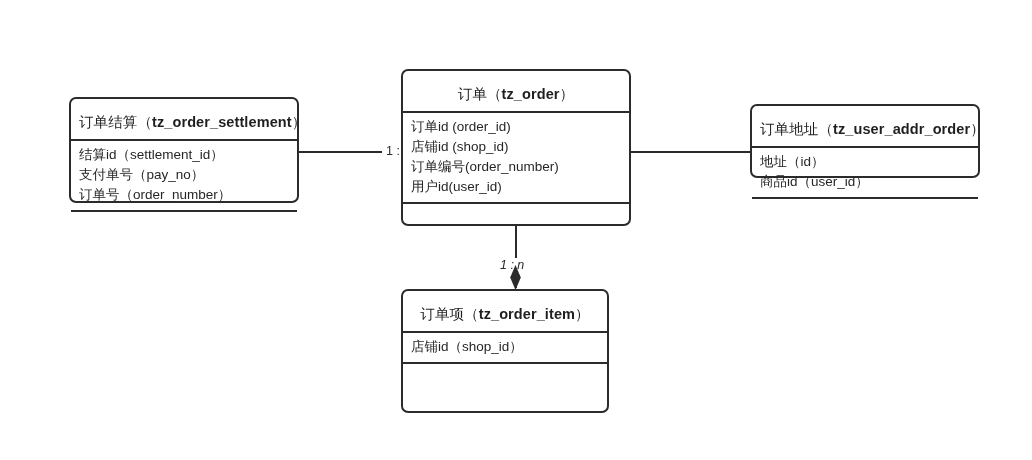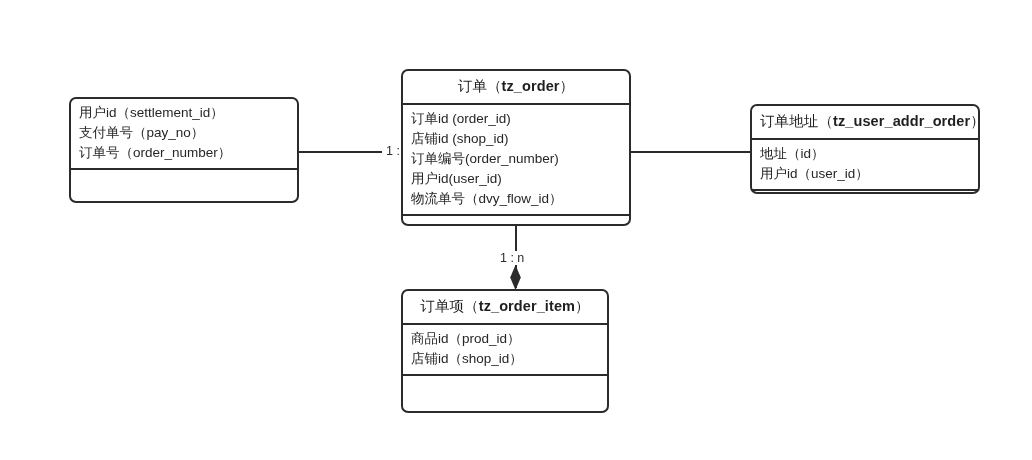--- a/index.html
+++ b/index.html
@@ -28,21 +28,21 @@
     background: #ffffff;
     display: flex;
     flex-direction: column;
     z-index: 3;
   }
   .entity-title {
     box-sizing: border-box;
     text-align: center;
     font-size: 14.5px;
     color: #1f1f1f;
-    padding: 6px 8px 7px 8px;
+    padding: 14px 8px 7px 8px;
     border-bottom: 2px solid #2b2b2b;
     white-space: nowrap;
     letter-spacing: 0.1px;
   }
   .entity-title .tbl {
     font-weight: bold;
   }
   .entity-attrs {
     box-sizing: border-box;
     padding: 4px 8px 5px 8px;
@@ -93,65 +93,66 @@
 <body>
 
 <div id="canvas">
 
   <div class="edge-h" style="left:299px; top:151px; width:102px;"></div>
   <div class="edge-label" style="left:334px; top:144px;margin-left:48px;">1 : 1</div>
 
   <div class="edge-h" style="left:631px; top:151px; width:119px;"></div>
 
   <div class="edge-v" style="left:515px; top:226px; height:62px;"></div>
-  <div class="edge-label" style="left:496px; top:251px;">1 : n</div>
+  <div class="edge-label" style="left:496px; top:258px;font-style:italic;">1 : n</div>
   <div class="arrow-diamond" style="left:507px; top:265px;">
     <svg width="17" height="25" viewBox="0 0 17 25" xmlns="http://www.w3.org/2000/svg">
       <polygon points="8.5,25 3.2,12.5 8.5,0 13.8,12.5" fill="#2b2b2b"></polygon>
     </svg>
   </div>
 
   <div class="entity" style="left:69px; top:97px; width:230px; height:106px;">
+    <div class="entity-title">
+      <span>订单结算</span><span>（</span><span class="tbl">tz_order_settlement</span><span>）</span>
+    </div>
     <div class="entity-attrs">
-      <div class="attr">用户id（settlement_id）</div>
+      <div class="attr">结算id（settlement_id）</div>
       <div class="attr">支付单号（pay_no）</div>
       <div class="attr">订单号（order_number）</div>
     </div>
     <div class="entity-footer"></div>
   </div>
 
   <div class="entity" style="left:401px; top:69px; width:230px; height:157px;">
     <div class="entity-title">
       <span>订单</span><span>（</span><span class="tbl">tz_order</span><span>）</span>
     </div>
     <div class="entity-attrs">
       <div class="attr">订单id (order_id)</div>
       <div class="attr">店铺id (shop_id)</div>
       <div class="attr">订单编号(order_number)</div>
       <div class="attr">用户id(user_id)</div>
-      <div class="attr">物流单号（dvy_flow_id）</div>
     </div>
     <div class="entity-footer"></div>
   </div>
 
-  <div class="entity" style="left:750px; top:104px; width:230px; height:90px;">
+  <div class="entity" style="left:750px; top:104px; width:230px; height:74px;">
     <div class="entity-title">
       <span>订单地址</span><span>（</span><span class="tbl">tz_user_addr_order</span><span>）</span>
     </div>
     <div class="entity-attrs">
       <div class="attr">地址（id）</div>
-      <div class="attr">用户id（user_id）</div>
+      <div class="attr">商品id（user_id）</div>
     </div>
     <div class="entity-footer"></div>
   </div>
 
   <div class="entity" style="left:401px; top:289px; width:208px; height:124px;">
     <div class="entity-title">
       <span>订单项</span><span>（</span><span class="tbl">tz_order_item</span><span>）</span>
     </div>
     <div class="entity-attrs">
-      <div class="attr">商品id（prod_id）</div>
       <div class="attr">店铺id（shop_id）</div>
     </div>
     <div class="entity-footer"></div>
   </div>
 
 </div>
 
 </body></html>

